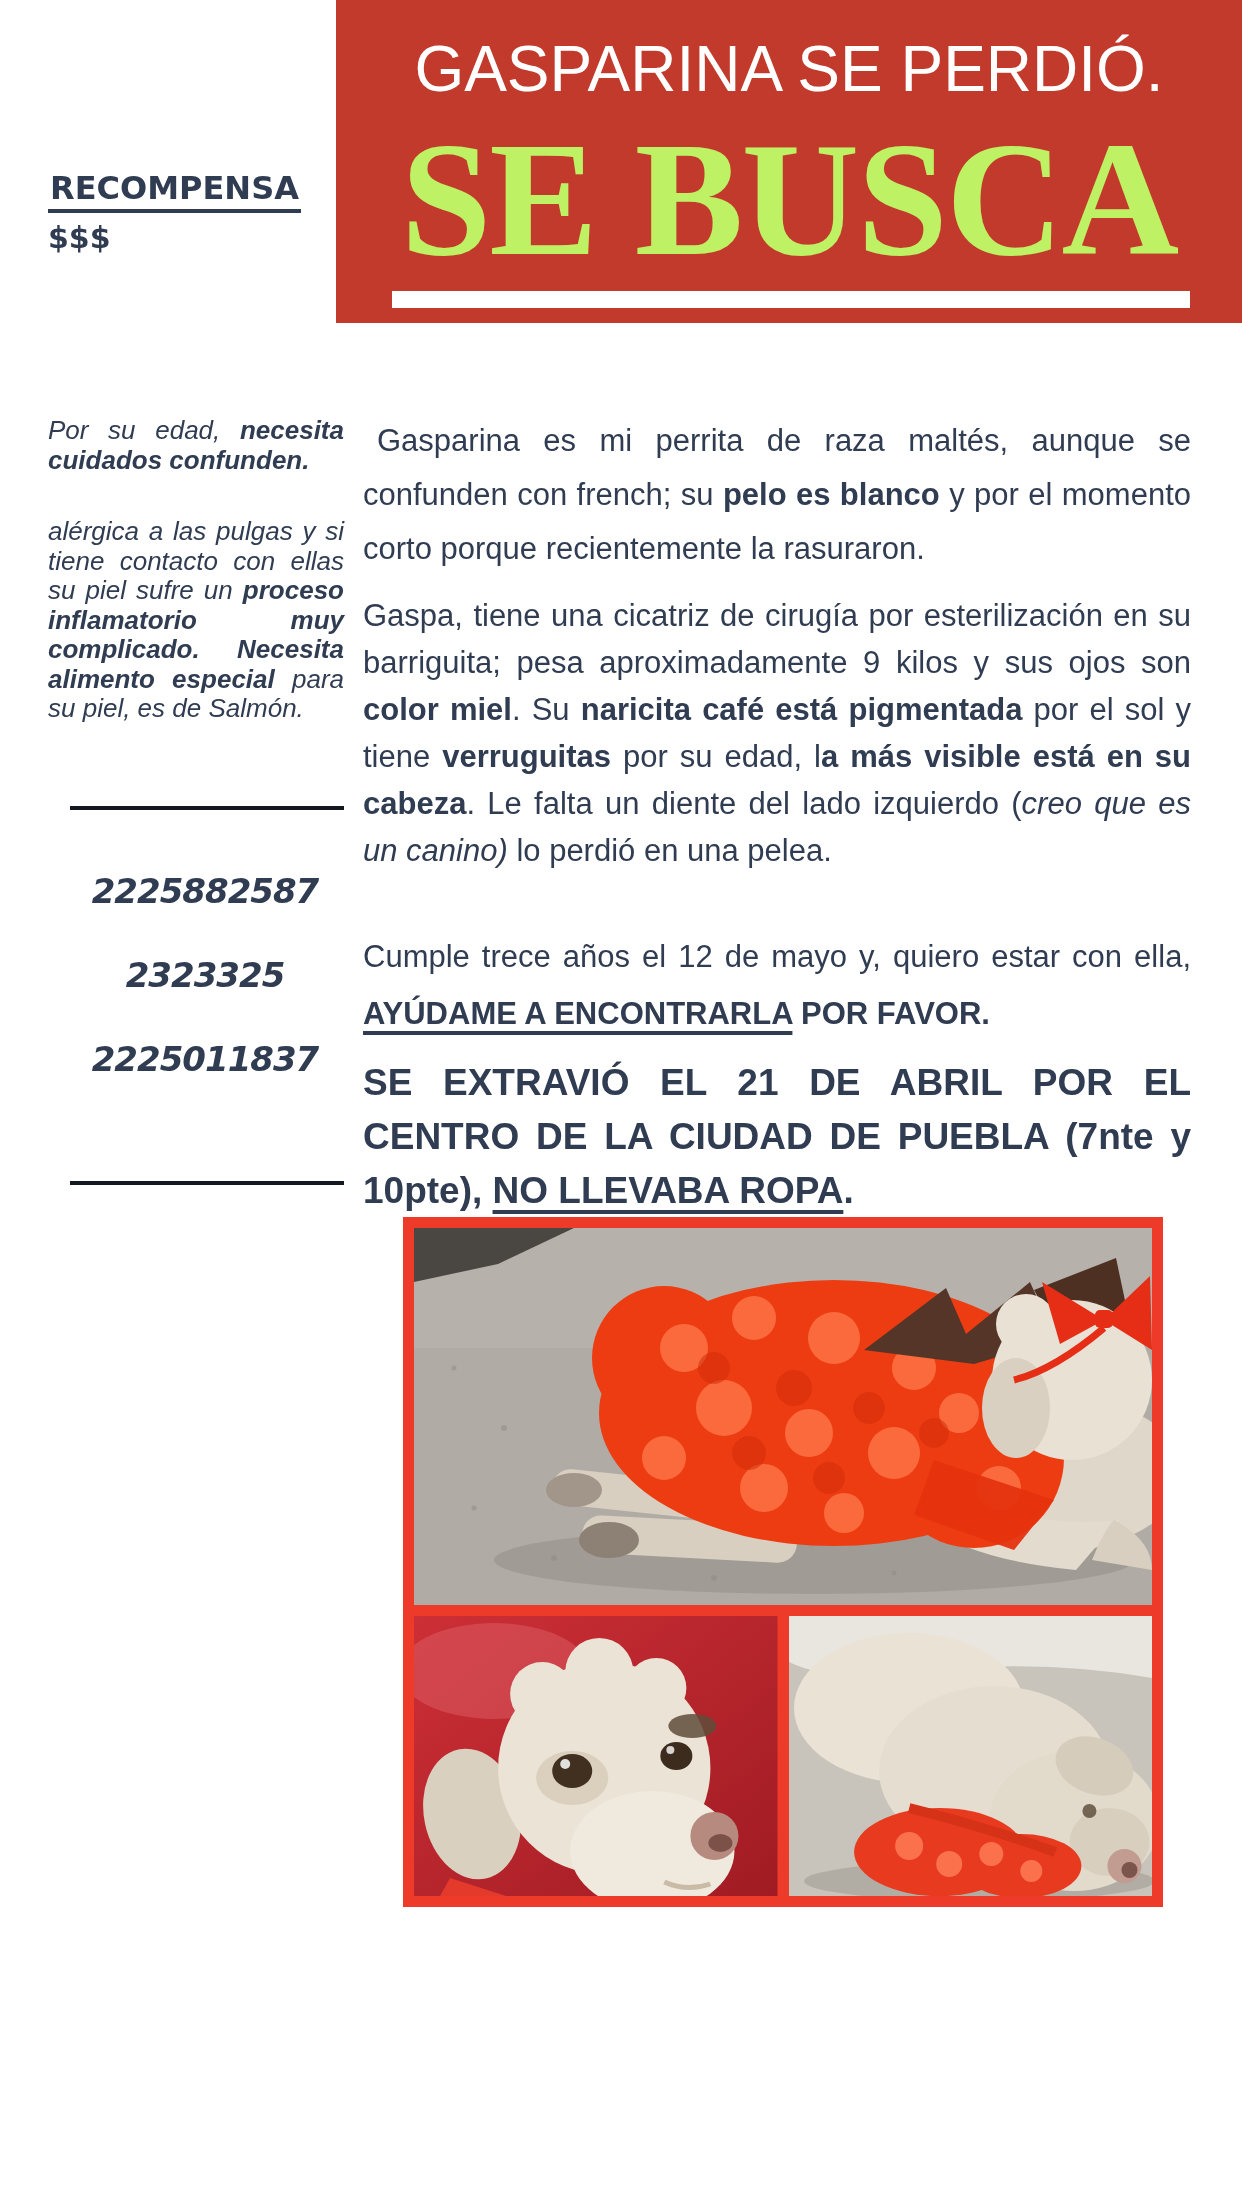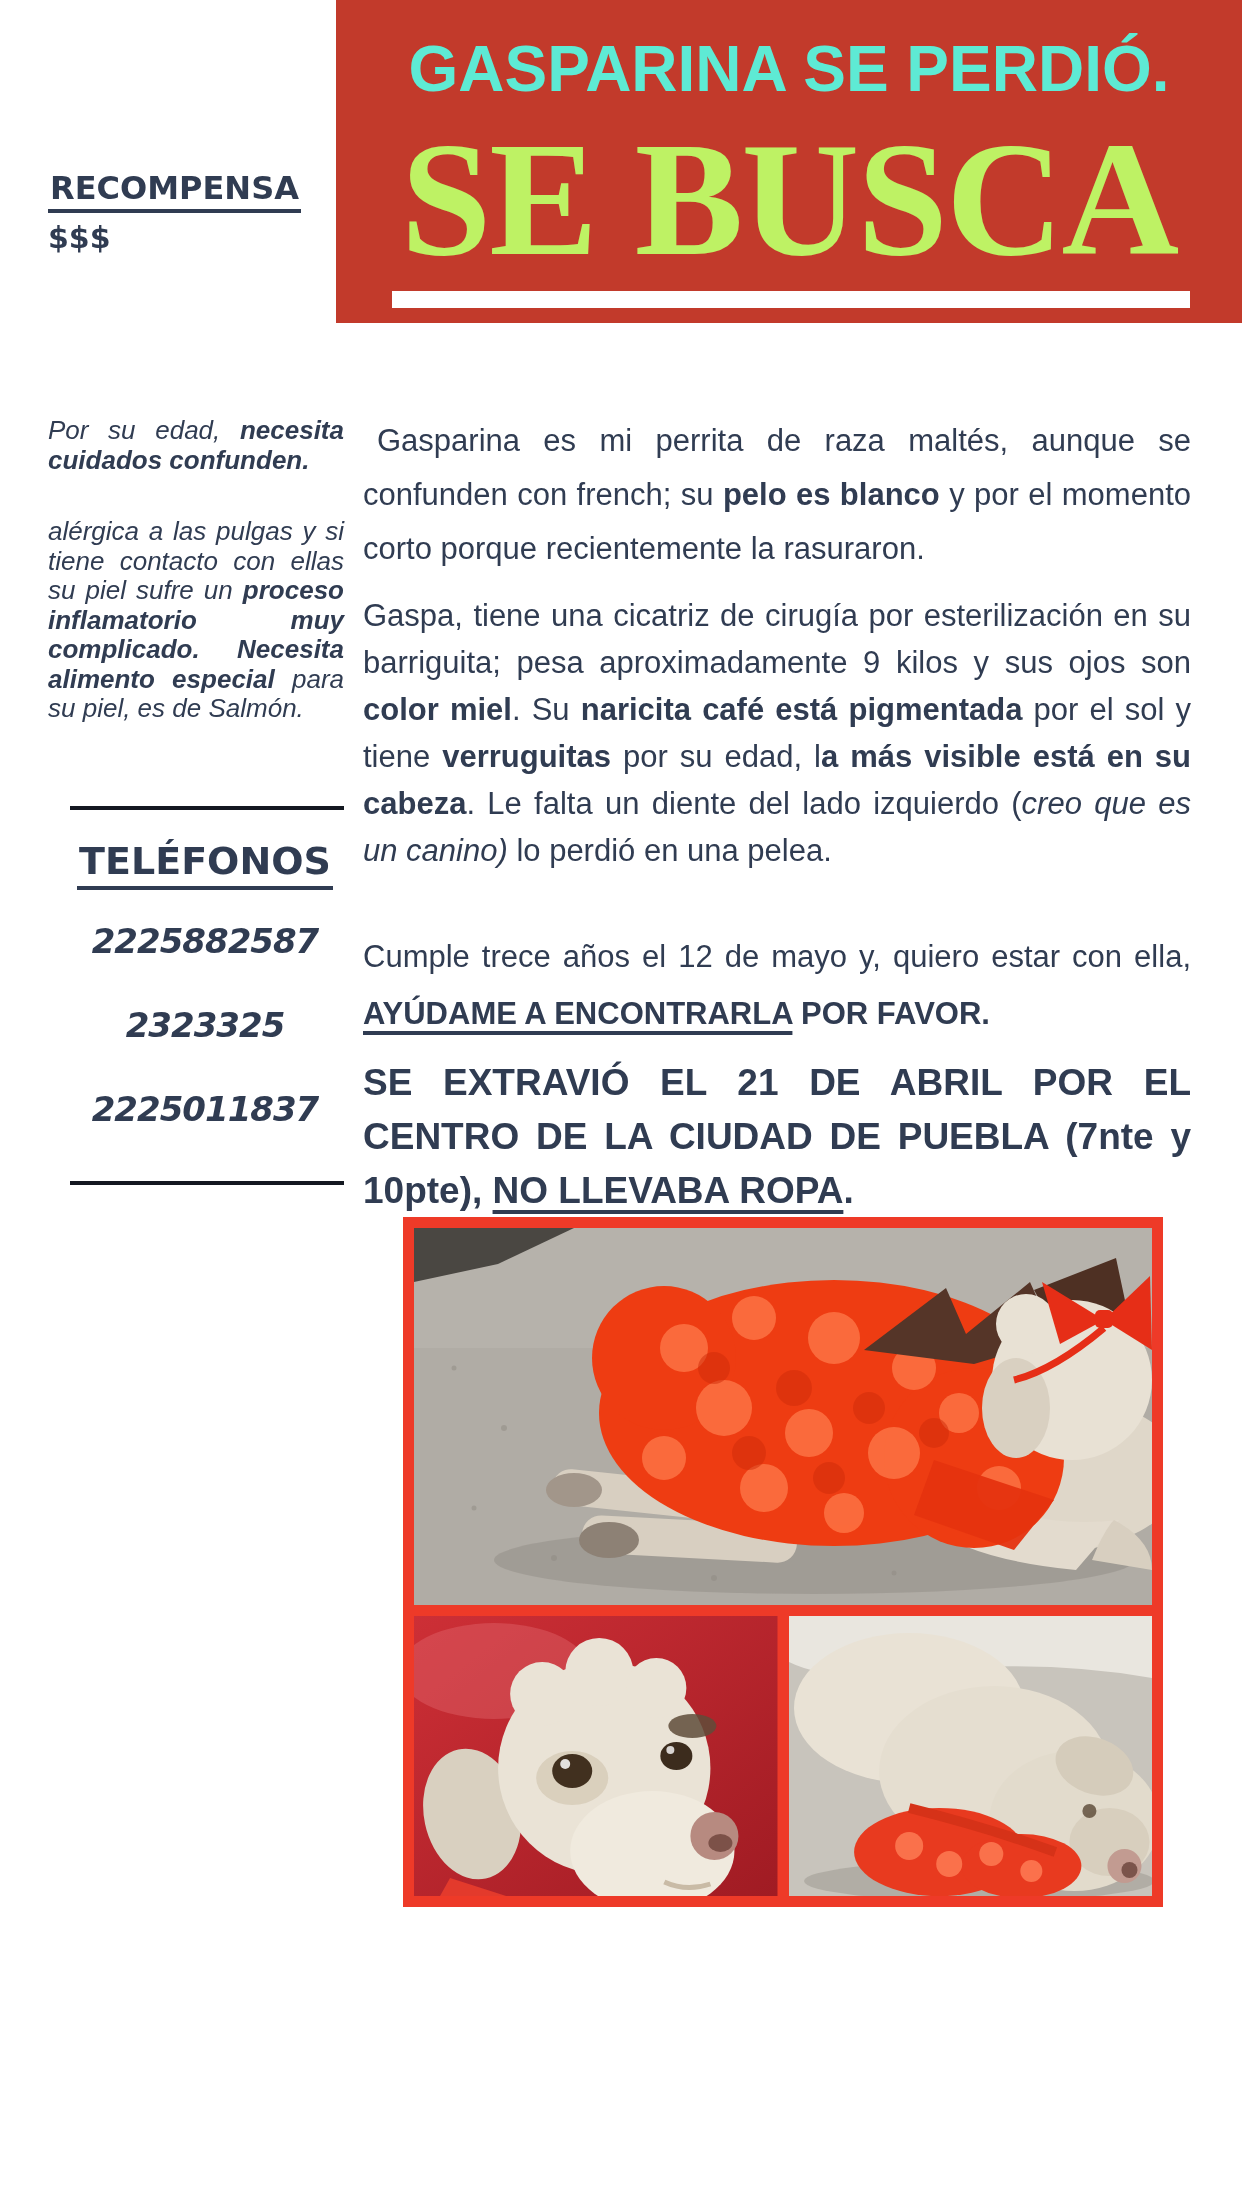--- a/index.html
+++ b/index.html
@@ -11,22 +11,22 @@
     font-family:"Liberation Sans", sans-serif;
     color:var(--ink,#303c52);
   }
   
   .banner{
     position:absolute;left:336px;top:0;width:906px;height:323px;
     background:var(--banner-red,#c23a2b);
   }
   .banner-subtitle{
     position:absolute;top:34px;left:0;width:100%;
-    text-align:center;color:#5eead4;
-    font-size:64px;line-height:70px;font-weight:700;
+    text-align:center;color:#ffffff;
+    font-size:64px;line-height:70px;font-weight:400;
     letter-spacing:0px;white-space:nowrap;
   }
   .banner-title{
     position:absolute;top:118px;left:0;width:100%;
     text-align:center;color:#bef264;
     font-family:"Liberation Serif", serif;font-weight:bold;
     font-size:163px;line-height:163px;letter-spacing:-2px;white-space:nowrap;
   }
   .banner-bar{
     position:absolute;left:56px;right:52px;top:291px;height:17px;
@@ -105,21 +105,20 @@
     <span class="reward-label">RECOMPENSA</span>
     <div class="reward-amount">$$$</div>
   </div>
 
   <div class="side-note care"><span>Por su edad, </span><span class="b">necesita cuidados confunden.</span></div>
   <div class="side-note allergy"><span>alérgica a las pulgas y si tiene contacto con ellas su piel sufre un </span><span class="b">proceso inflamatorio muy complicado. Necesita alimento especial</span><span> para su piel, es de Salmón.</span></div>
 
   <div class="rule top"></div>
 
   <div class="phones">
-    <span class="phones-heading">TELÉFONOS</span>
     <div class="phone-list">
       <div class="phone">2225882587</div>
       <div class="phone">2323325</div>
       <div class="phone">2225011837</div>
     </div>
   </div>
 
   <div class="rule bottom"></div>
 
   <div class="main-col para p1"><span>Gasparina es mi perrita de raza maltés, aunque se confunden con french; su </span><span class="b">pelo es blanco</span><span> y por el momento corto porque recientemente la rasuraron.</span></div>

